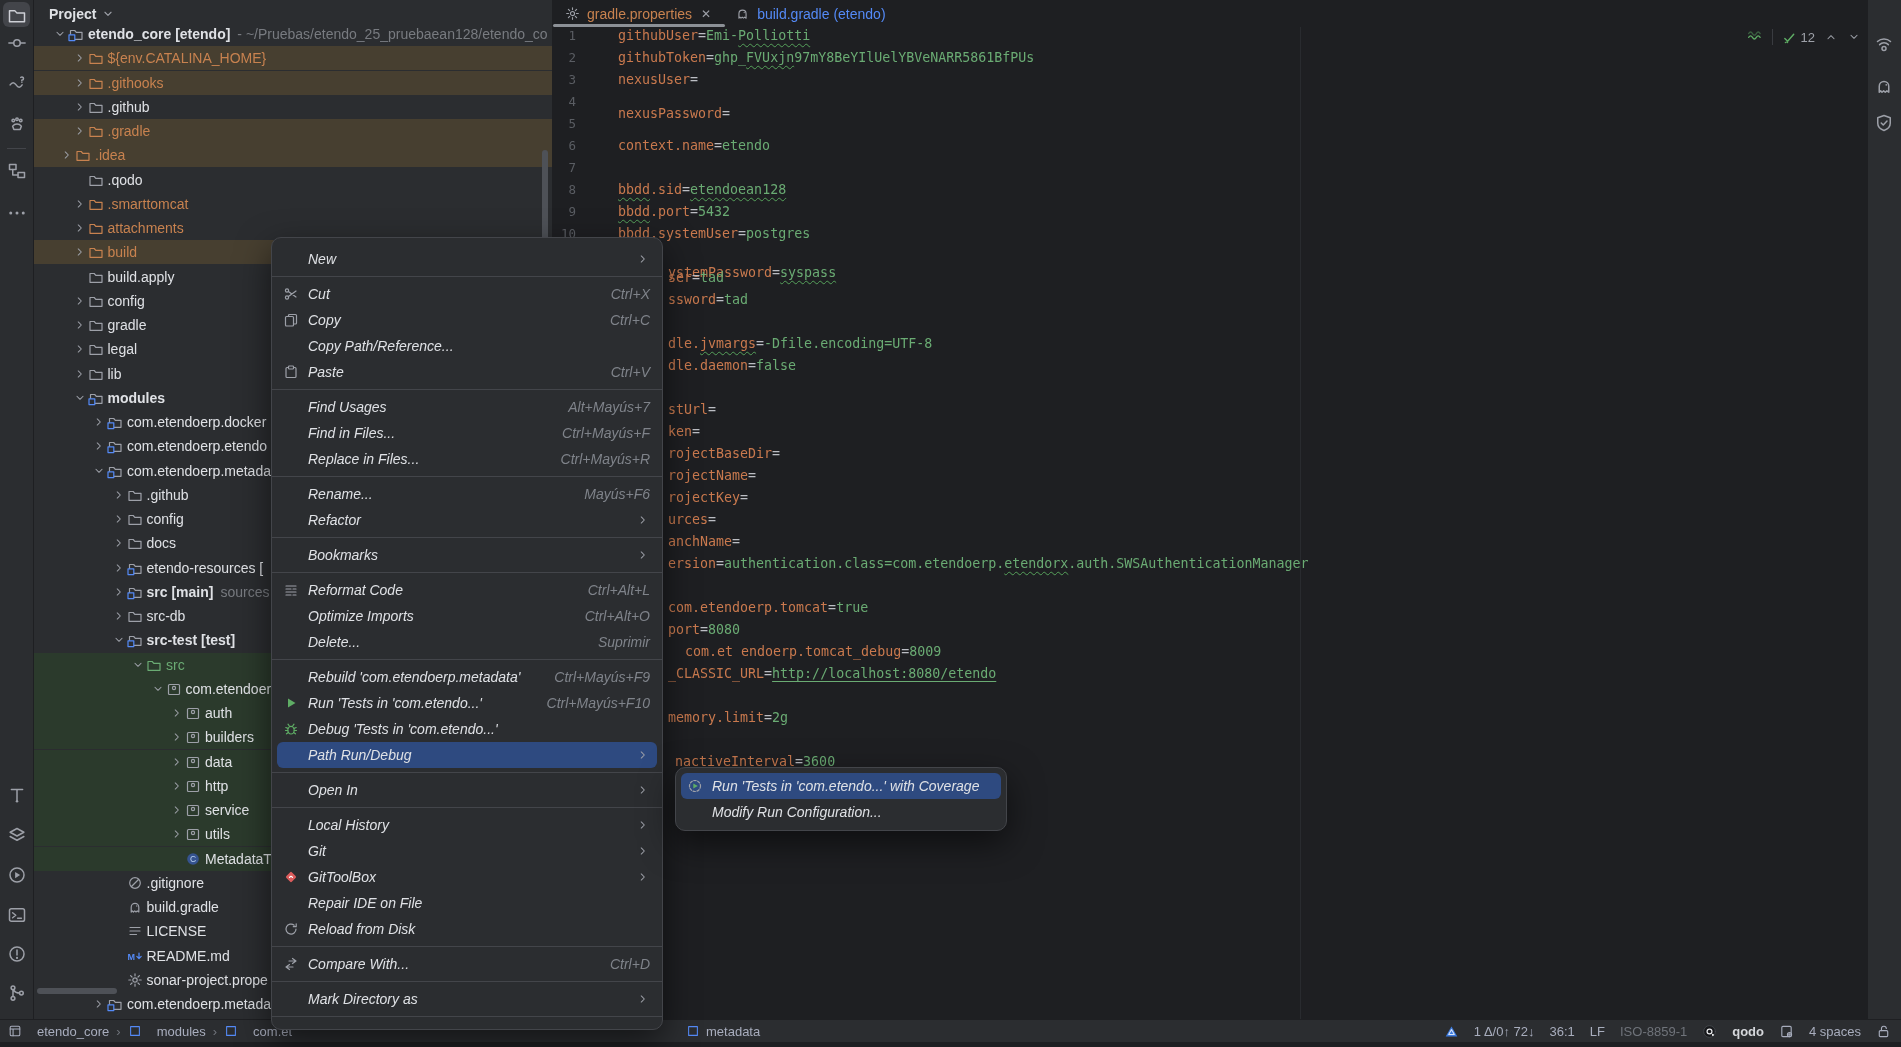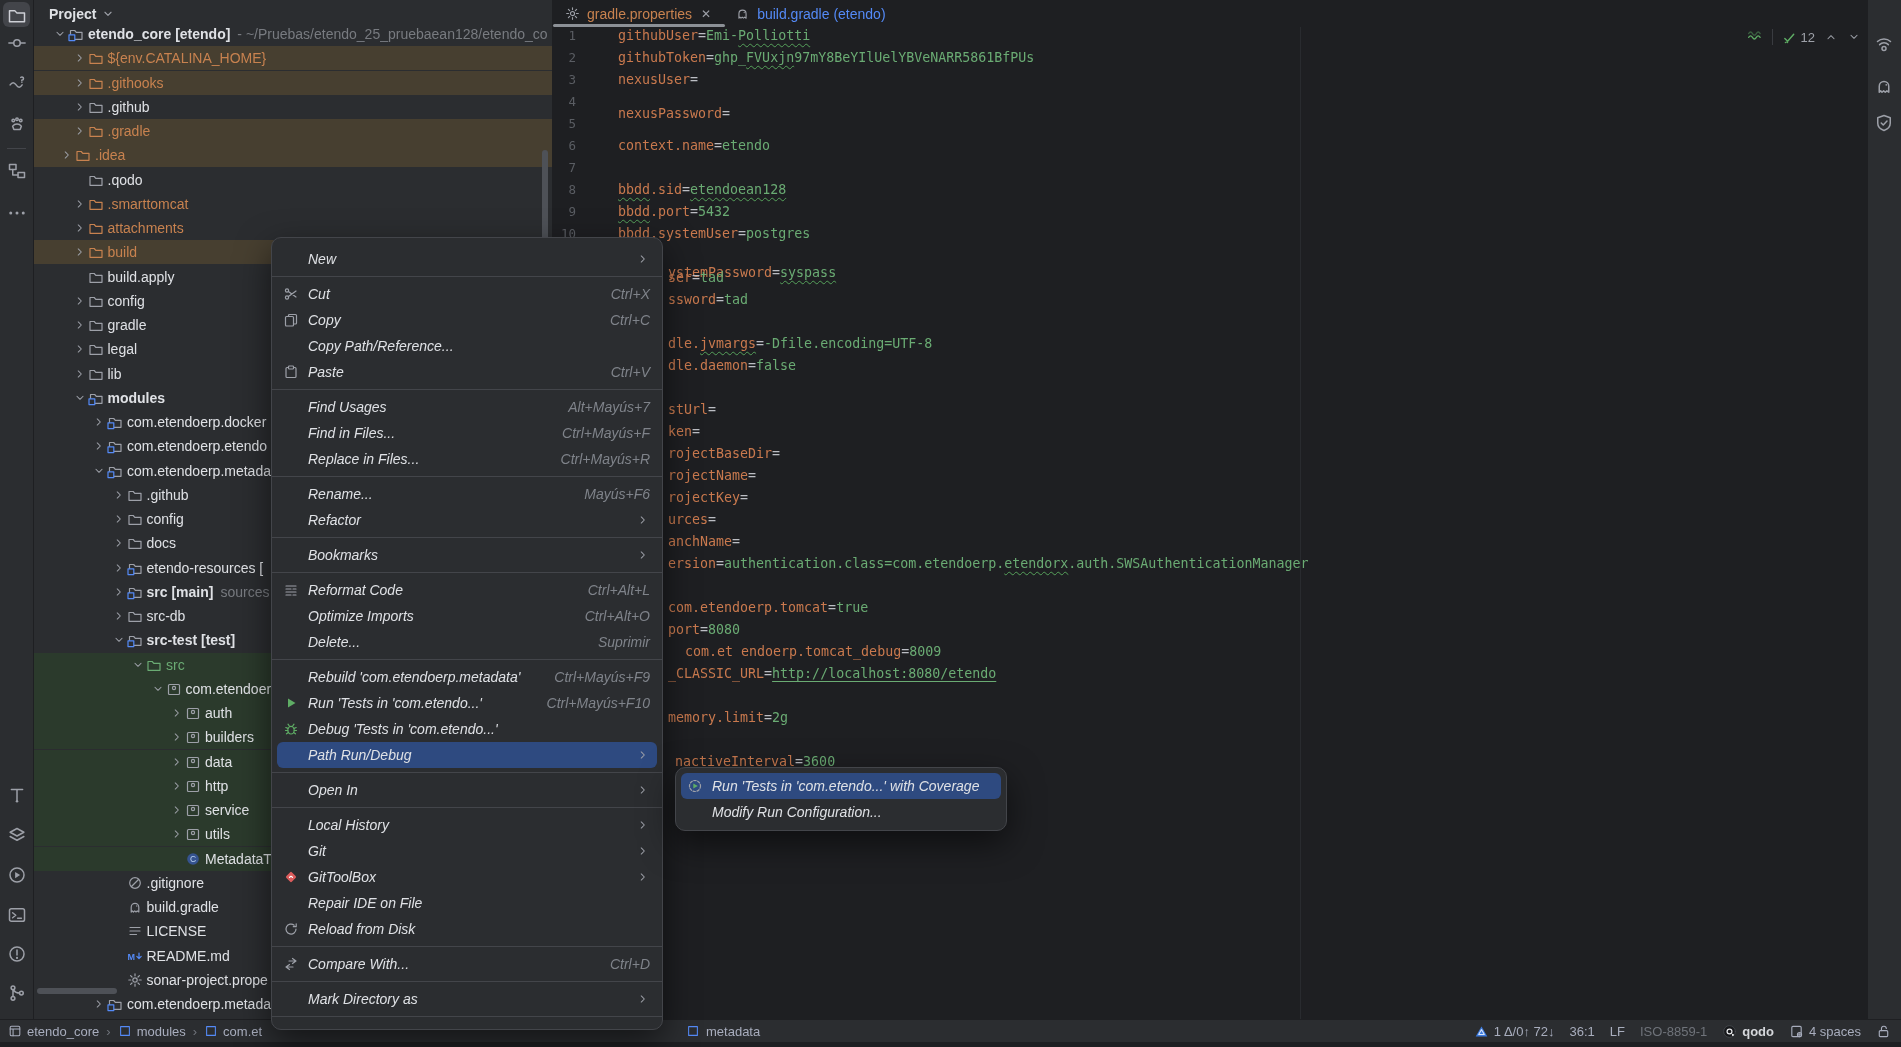--- a/index.html
+++ b/index.html
@@ -60,21 +60,21 @@
   .mitem.sel{background:#2E4A80;margin:0 5px;border-radius:6px;padding:0 7px 0 5px;}
   .msep{height:1px;background:#43454A;margin:4px 0;}
   #submenu{position:absolute;left:675px;top:767px;width:330px;background:#2B2D30;border:1px solid #43454A;border-radius:10px;
            box-shadow:0 12px 34px rgba(0,0,0,.55);padding:5px 0;z-index:60;font-size:14px;}
   
   #status{position:absolute;left:0;right:0;top:1019px;height:22px;background:#2B2D30;border-top:1px solid #1E1F22;
           font-size:13px;color:#A8ADBD;z-index:10;}
   #statusLeft{position:absolute;left:8px;top:0;height:22px;display:flex;align-items:center;gap:7px;}
   #statusMeta{position:absolute;left:686px;top:0;height:22px;display:flex;align-items:center;gap:6px;}
   #statusRight{position:absolute;right:10px;top:0;height:22px;display:flex;align-items:center;gap:15px;}
-  .sseg{display:flex;align-items:center;gap:5px;}
+  .sseg{display:flex;align-items:center;gap:15px;}
   .sseg.dim{color:#6F737A;}
   .sseg.bold{color:#D5D7DB;font-weight:bold;}
   .bsep{color:#6F737A;}
 </style>
 </head>
 <body>
 
 <div id="app">
   <div id="marginGuide"></div>
 

